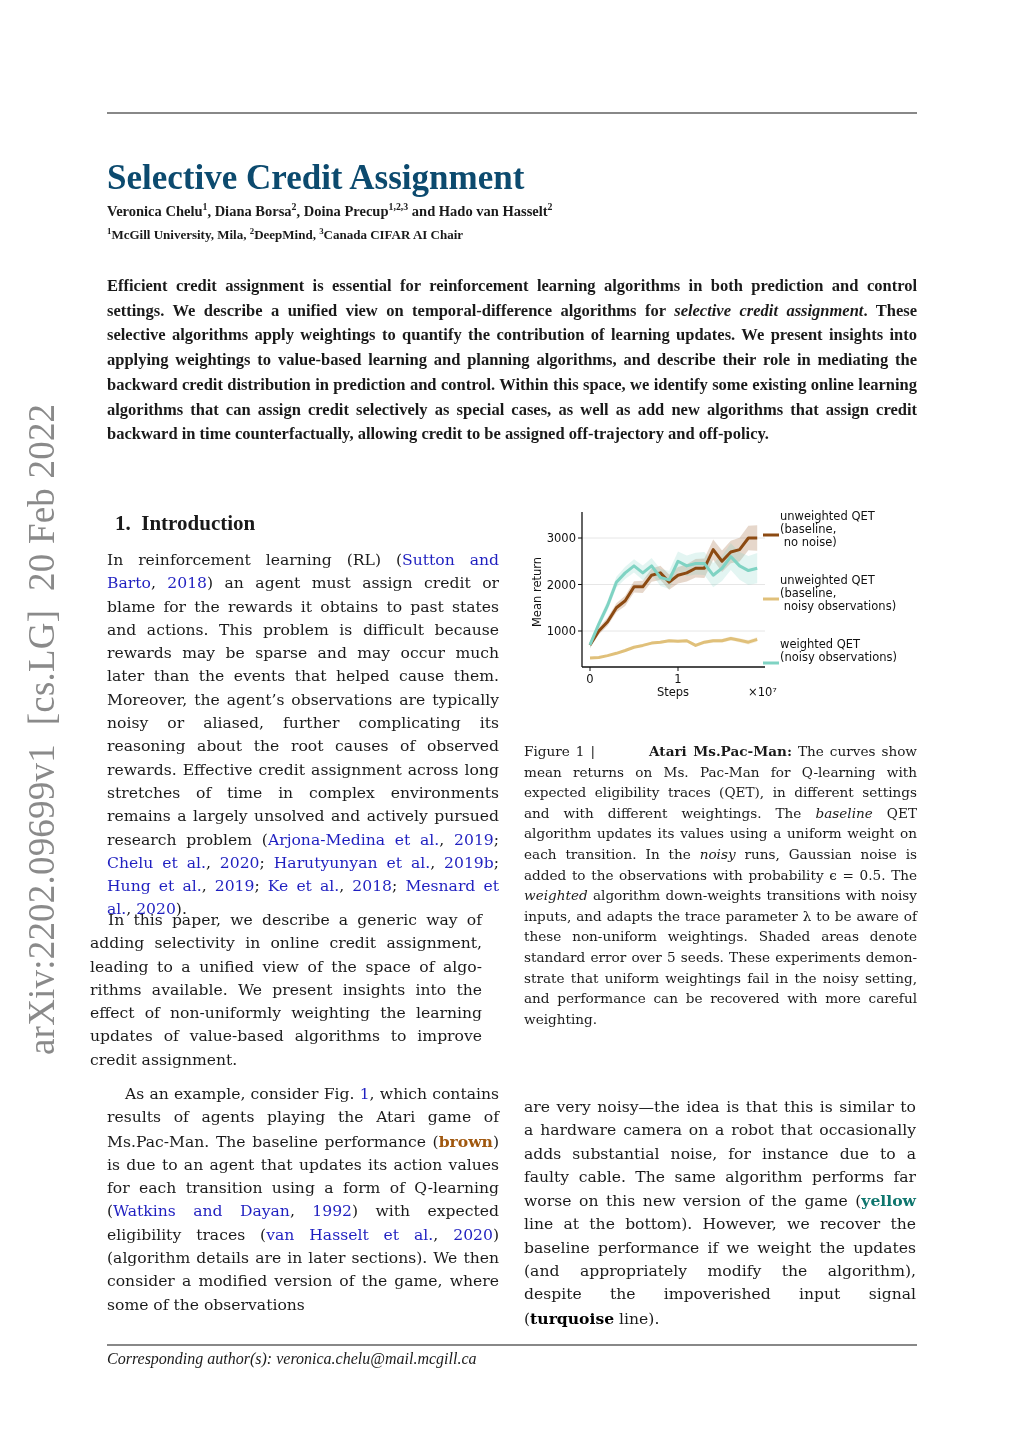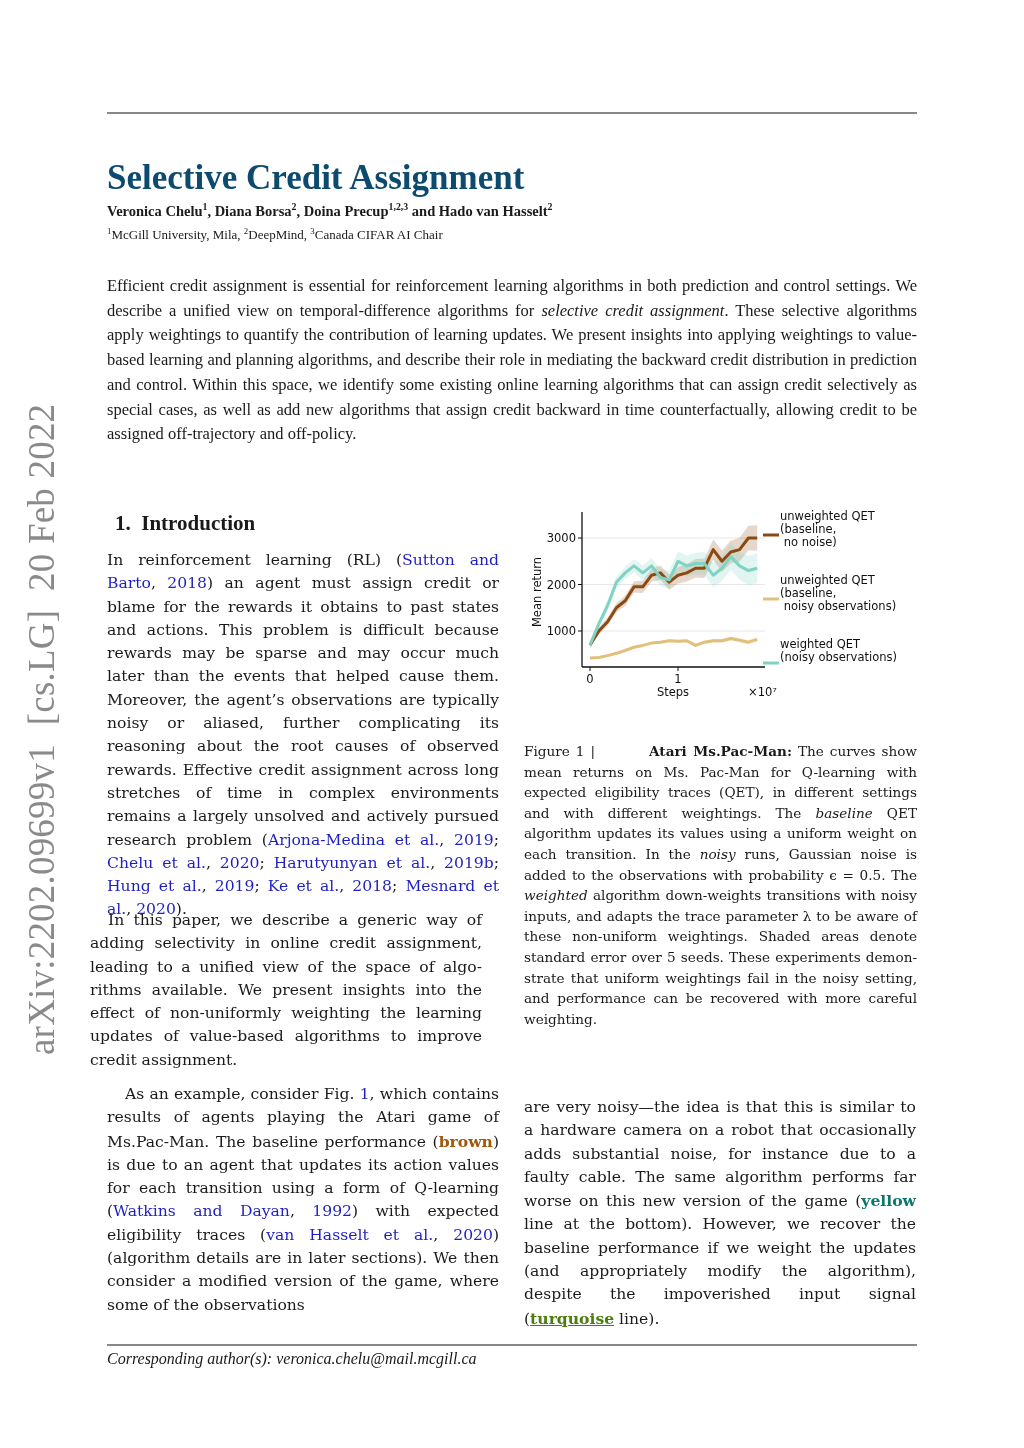--- a/index.html
+++ b/index.html
@@ -21,26 +21,26 @@
     position: absolute; left: 107px; top: 158px;
     font-family: "Liberation Serif", serif; font-weight: bold; font-size: 35px; margin: 0;
     color: #0c4a6e;
   }
   .authors {
     position: absolute; left: 107px; top: 203px;
     font-family: "Liberation Serif", serif; font-weight: bold; font-size: 14.5px;
   }
   .affil {
     position: absolute; left: 107px; top: 227px;
-    font-family: "Liberation Serif", serif; font-size: 13px;
+    font-family: "Liberation Serif", serif; font-size: 13px; font-weight: bold;
   }
   sup { font-size: 0.68em; line-height: 0; vertical-align: super; }
   .abstract {
     position: absolute; left: 107px; top: 274px; width: 810px;
-    font-family: "Liberation Serif", serif; font-weight: normal; font-size: 16.5px;
+    font-family: "Liberation Serif", serif; font-weight: bold; font-size: 16.5px;
     line-height: 24.7px; text-align: justify; margin: 0;
   }
   .abstract i { font-style: italic; }
   .section-title {
     position: absolute; left: 107px; top: 503px; margin: 8px;
     font-family: "Liberation Serif", serif; font-weight: bold; font-size: 21px;
   }
   .col {
     position: absolute; width: 392px;
     font-family: "DejaVu Serif", serif; font-size: 15.6px; line-height: 23.3px;
@@ -48,21 +48,21 @@
   }
   .col p { margin: 0; }
   .col p.indent { text-indent: 18px; }
   .left1 { left: 107px; top: 549px; }
   .left2 { left: 90px; top: 909px; }
   .left3 { left: 107px; top: 1083px; }
   .right1 { left: 524px; top: 1096px; }
   .cite { color: #1f1fc0; }
   .c-brown { color: #a0580f; font-weight: bold; }
   .c-yellow { color: #0f766e; font-weight: bold; }
-  .c-turq { color: #4d7c0f; font-weight: bold; text-decoration: underline; }
+  .c-turq { color: #000000; font-weight: bold; }
   .caption {
     position: absolute; left: 524px; top: 741px; width: 393px;
     font-family: "DejaVu Serif", serif; font-size: 13.6px; line-height: 20.6px;
     text-align: justify;
   }
   .caption b { font-weight: bold; margin-left: 48px; }
   .caption i { font-style: italic; }
   .figure { position: absolute; left: 520px; top: 500px; width: 400px; height: 210px; }
   .figure svg { display: block; }
   .footer {

